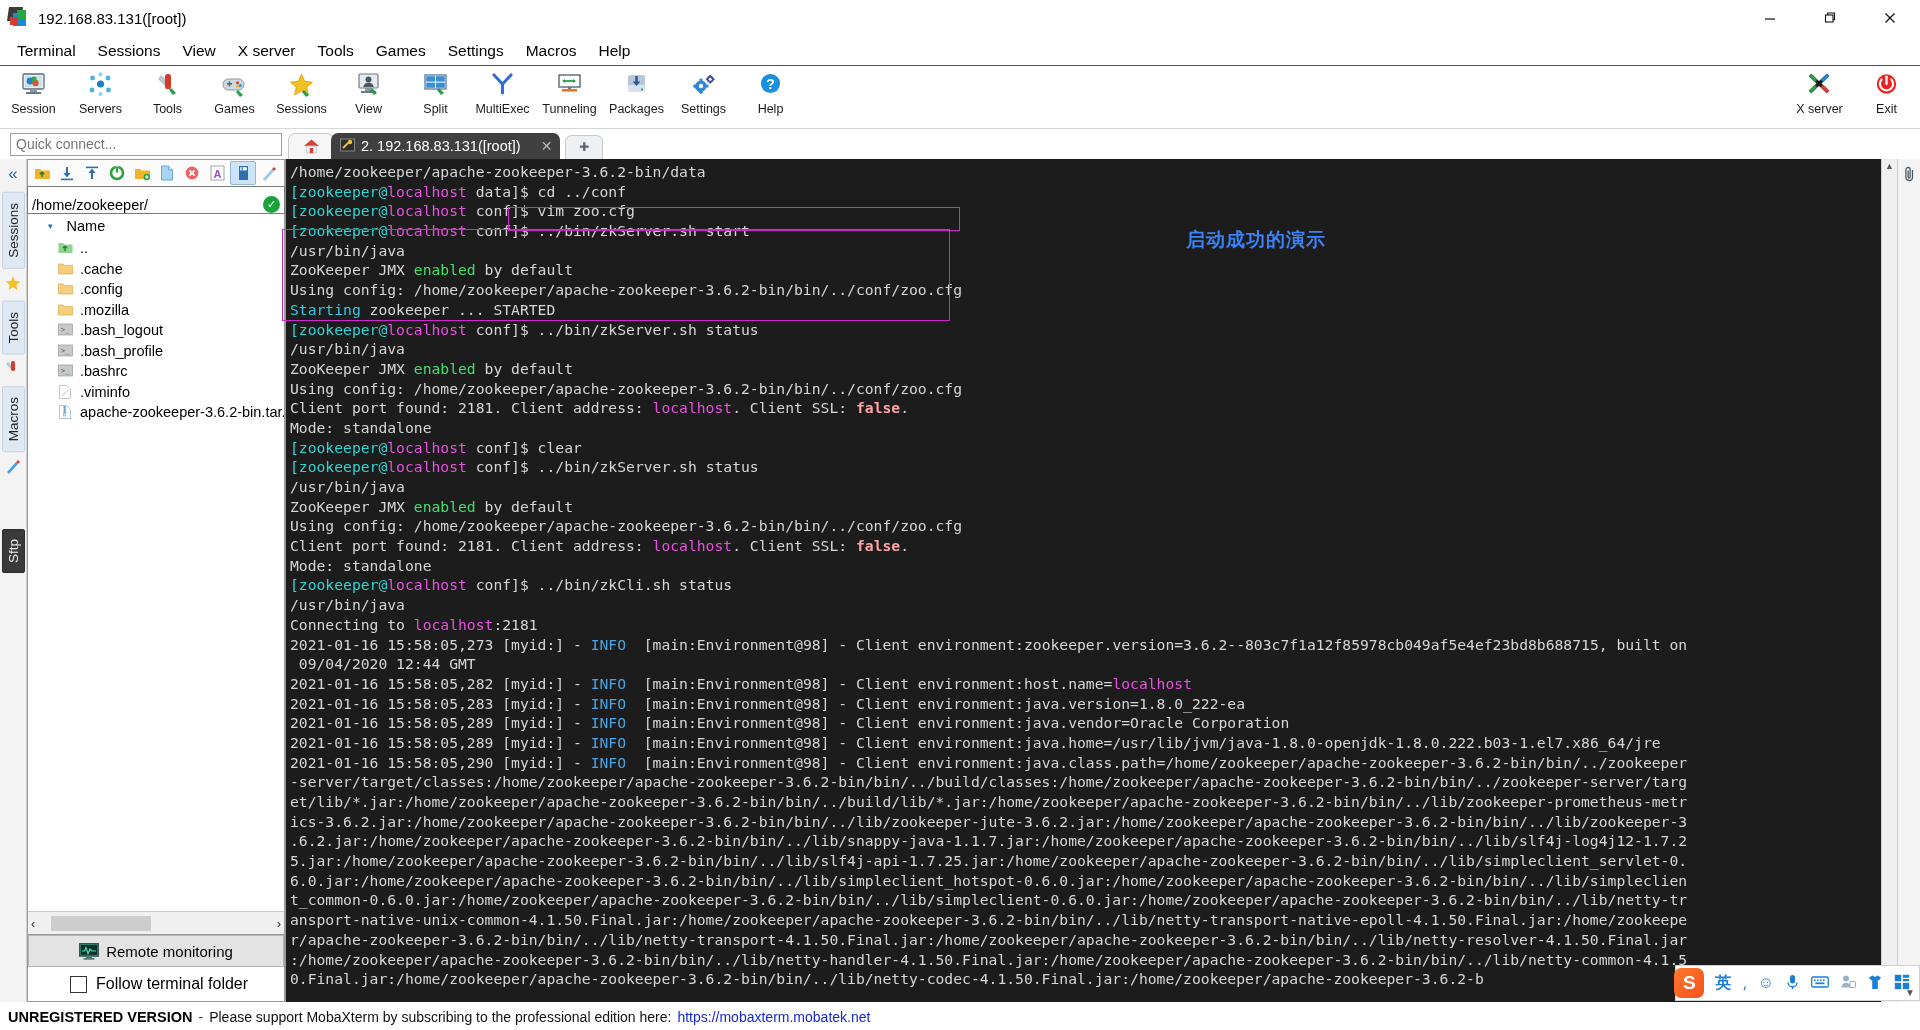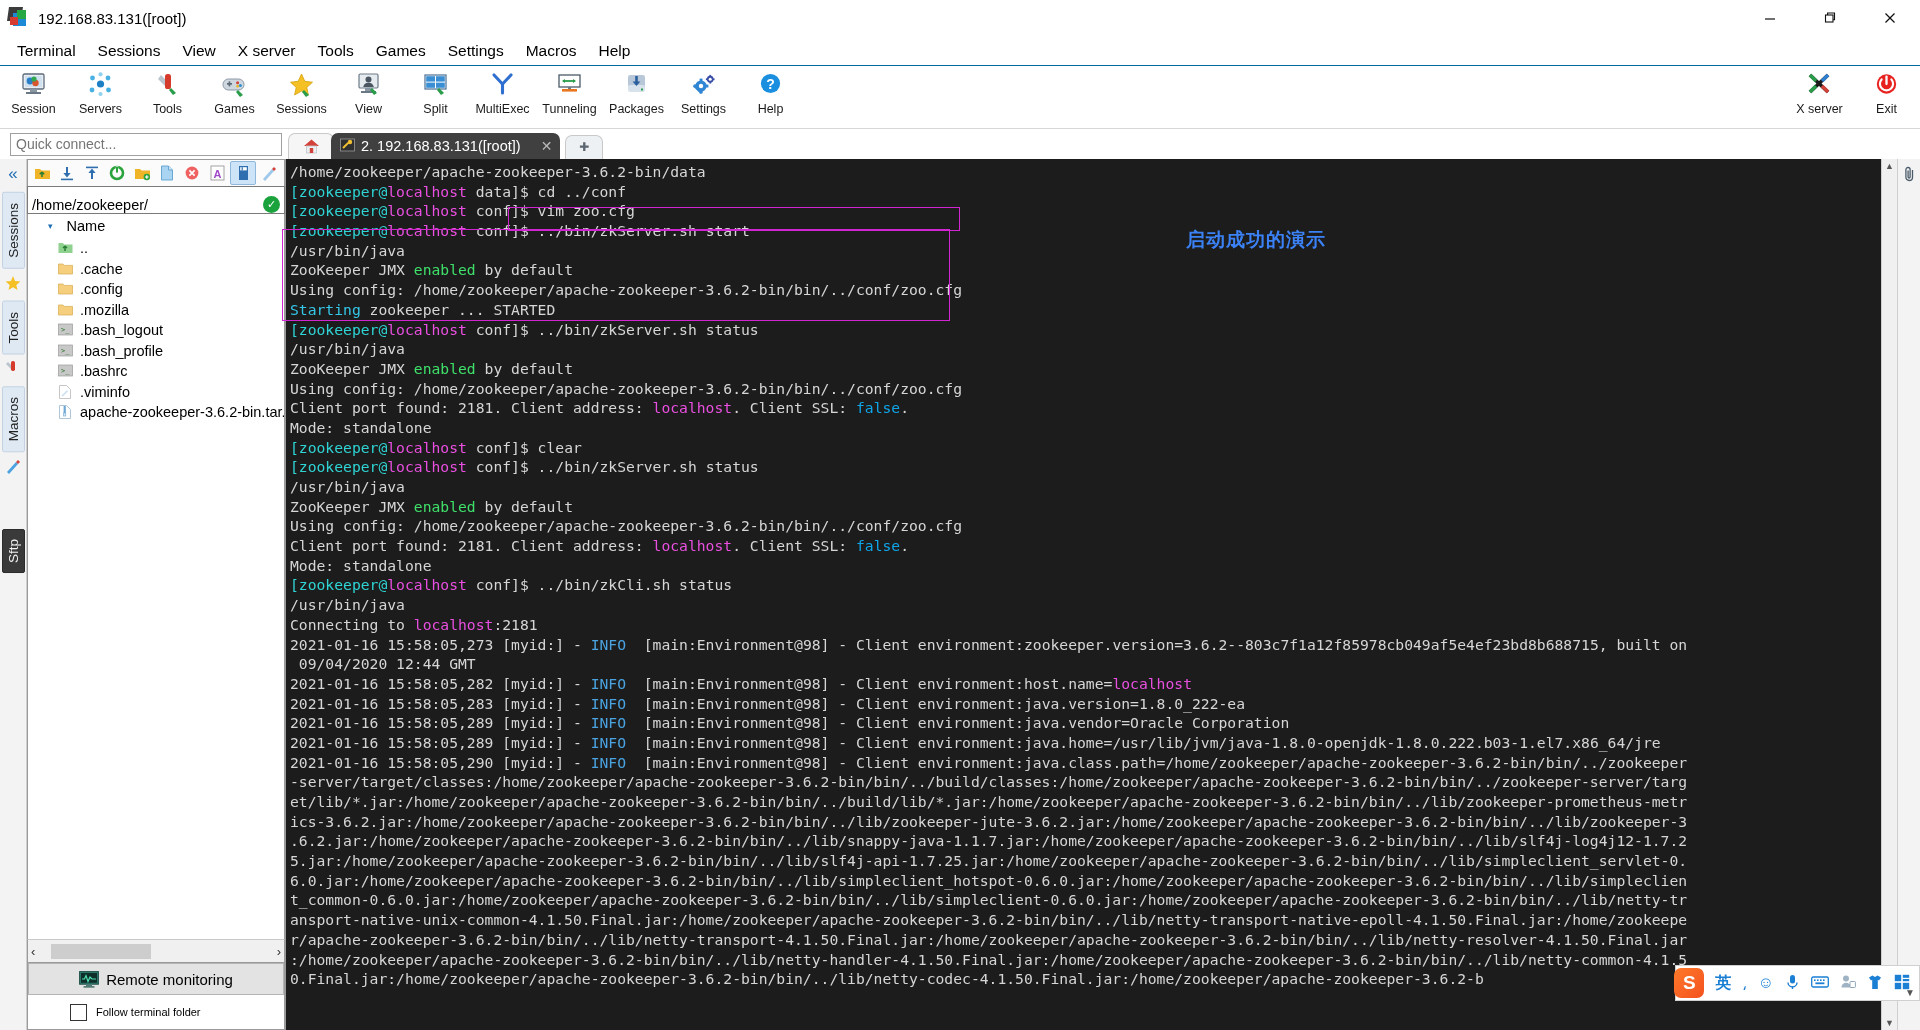--- a/index.html
+++ b/index.html
@@ -56,42 +56,42 @@
   .fb-head{display:flex;align-items:center;height:24px;padding-left:20px;font-size:14.5px;border-left:1px solid #9a9a9a;border-right:1px solid #9a9a9a;}
   .fb-head .tri{color:#1f6fb5;font-size:9px;margin-right:14px;}
   .fb-list{flex:1 1 auto;overflow:hidden;border-left:1px solid #9a9a9a;border-right:1px solid #9a9a9a;background:#fff;}
   .fb-row{display:flex;align-items:center;height:20.5px;padding-left:30px;font-size:14.5px;color:#000;white-space:nowrap;}
   .fb-row .ic{width:16px;height:14px;margin-right:6px;flex:0 0 auto;position:relative;}
   .fb-scroll{height:22px;border:1px solid #9a9a9a;border-top:1px solid #c9c9c9;background:#f0f0f0;display:flex;align-items:center;justify-content:space-between;padding:0 3px;}
   .fb-scroll .arw{font-size:13px;color:#333;}
   .fb-scroll .thumb{position:absolute;left:23px;width:100px;height:15px;background:#cdcdcd;}
   .fb-bottom{border:1px solid #9a9a9a;border-top:none;background:#fff;}
   .fb-rm{height:30px;margin:0;background:#e3e3e3;border:1px solid #b5b5b5;display:flex;align-items:center;justify-content:center;gap:7px;font-size:15px;}
-  .fb-follow{height:34px;display:flex;align-items:center;gap:9px;padding-left:42px;font-size:11px;}
+  .fb-follow{height:34px;display:flex;align-items:center;gap:9px;padding-left:42px;font-size:16px;}
   .fb-cb{width:15px;height:15px;border:1.5px solid #333;background:#fff;}
 
   
   .termcol{flex:1 1 auto;display:flex;flex-direction:column;min-width:0;min-height:0;}
   .tabbar{height:29px;background:#fff;display:flex;align-items:flex-end;flex:0 0 auto;padding-left:4px;}
   .tab-home{width:44px;height:25px;background:#f6f6f6;border:1px solid #c9c9c9;border-bottom:none;border-radius:7px 7px 0 0;display:flex;align-items:center;justify-content:center;}
   .tab-act{height:26px;background:#404040;border-radius:7px 7px 0 0;display:flex;align-items:center;padding:0 8px 0 9px;margin-left:-3px;color:#fff;font-size:14.5px;gap:6px;}
   .tab-act .x{margin-left:14px;color:#b9b9b9;font-size:14px;}
   .tab-new{width:36px;height:23px;background:#eef1f3;border:1px solid #c9c9c9;border-bottom:none;border-radius:7px 7px 0 0;display:flex;align-items:center;justify-content:center;margin-left:5px;color:#5b6670;font-size:12px;}
 
   
   .termwrap{flex:1 1 auto;display:flex;min-height:0;position:relative;}
   .term{flex:1 1 auto;background:#1c1c1c;overflow:hidden;position:relative;
         font-family:"DejaVu Sans Mono","Liberation Mono",monospace;
         font-size:14.7px;line-height:19.7px;color:#d6d6d6;padding:3px 0 0 4px;white-space:pre;}
   .term .ln{height:19.7px;white-space:pre;}
   .c-user{color:#2fd4d4;}
   .c-host{color:#e94fe0;}
   .c-grn{color:#3fe06a;}
   .c-cyan{color:#34c7e8;}
-  .c-red{color:#0ea5e9;}
+  .c-red{color:#fca5a5;font-weight:bold;}
   .c-mag{color:#e94fe0;}
   .c-blue{color:#4aa3e0;}
   .c-w{color:#d6d6d6;}
 
   
   .anno{position:absolute;pointer-events:none;}
   .box-a{border:1.6px solid #d225d2;}
   .box-b{border:1.6px solid #d225d2;}
   .anno-txt{position:absolute;color:#3b82f6;font-size:19px;font-family:"DejaVu Sans",sans-serif;font-weight:bold;letter-spacing:1px;}
 
@@ -609,20 +609,26 @@
 
     <div class="rrail">
       <div style="margin-bottom:10px;">
         <svg width="15" height="16" viewBox="0 0 15 16">
           <path d="M10.5 4 v7.2 a3.3 3.3 0 0 1 -6.6 0 V3.6 a2.1 2.1 0 0 1 4.2 0 v7.4 a1 1 0 0 1 -2 0 V4.4" fill="none" stroke="#4a5a68" stroke-width="1.3"></path>
         </svg>
       </div>
     </div>
   </div>
 
+  <div class="statusbar">
+    <span class="st-bold">UNREGISTERED VERSION</span>
+    <span class="st-dash">-</span>
+    <span class="st-txt">Please support MobaXterm by subscribing to the professional edition here:</span>
+    <span class="st-link">https://mobaxterm.mobatek.net</span>
+  </div>
 
   <div class="ime">
     <div class="logo">S</div>
     <span class="gl" style="font-weight:bold;">英</span>
     <span class="gl">⸲</span>
     <span class="gl">☺</span>
     <span class="gl">
       <svg width="15" height="16" viewBox="0 0 15 16">
           <rect x="5" y="1" width="5" height="8.4" rx="2.5" fill="#1b7fd4"></rect>
       <path d="M3 8.4 a4.5 4.5 0 0 0 9 0" fill="none" stroke="#1b7fd4" stroke-width="1.4"></path>

